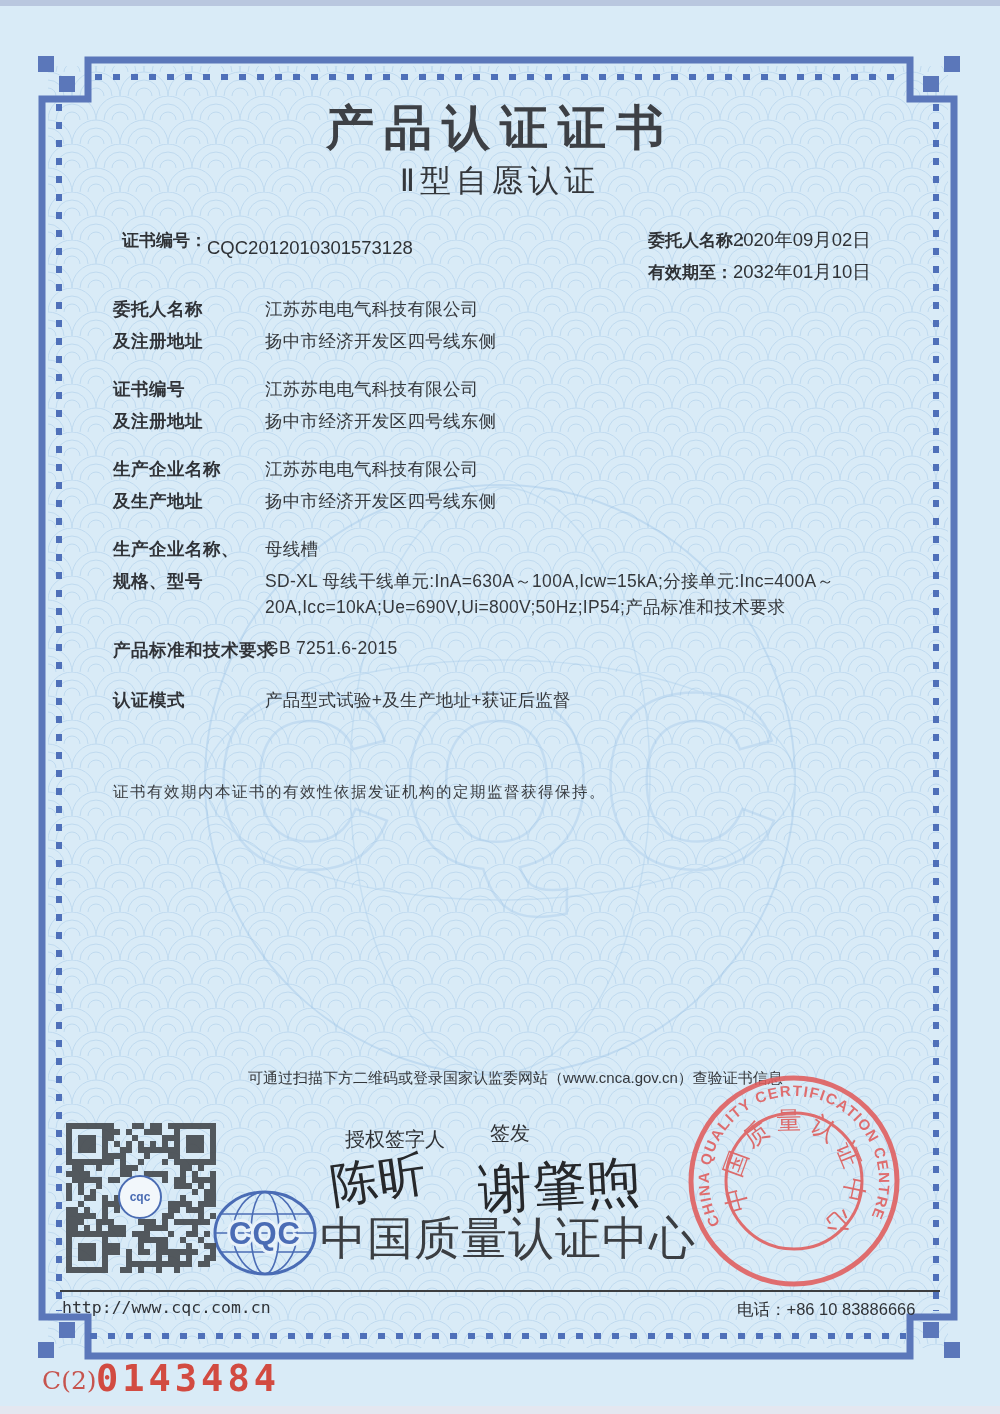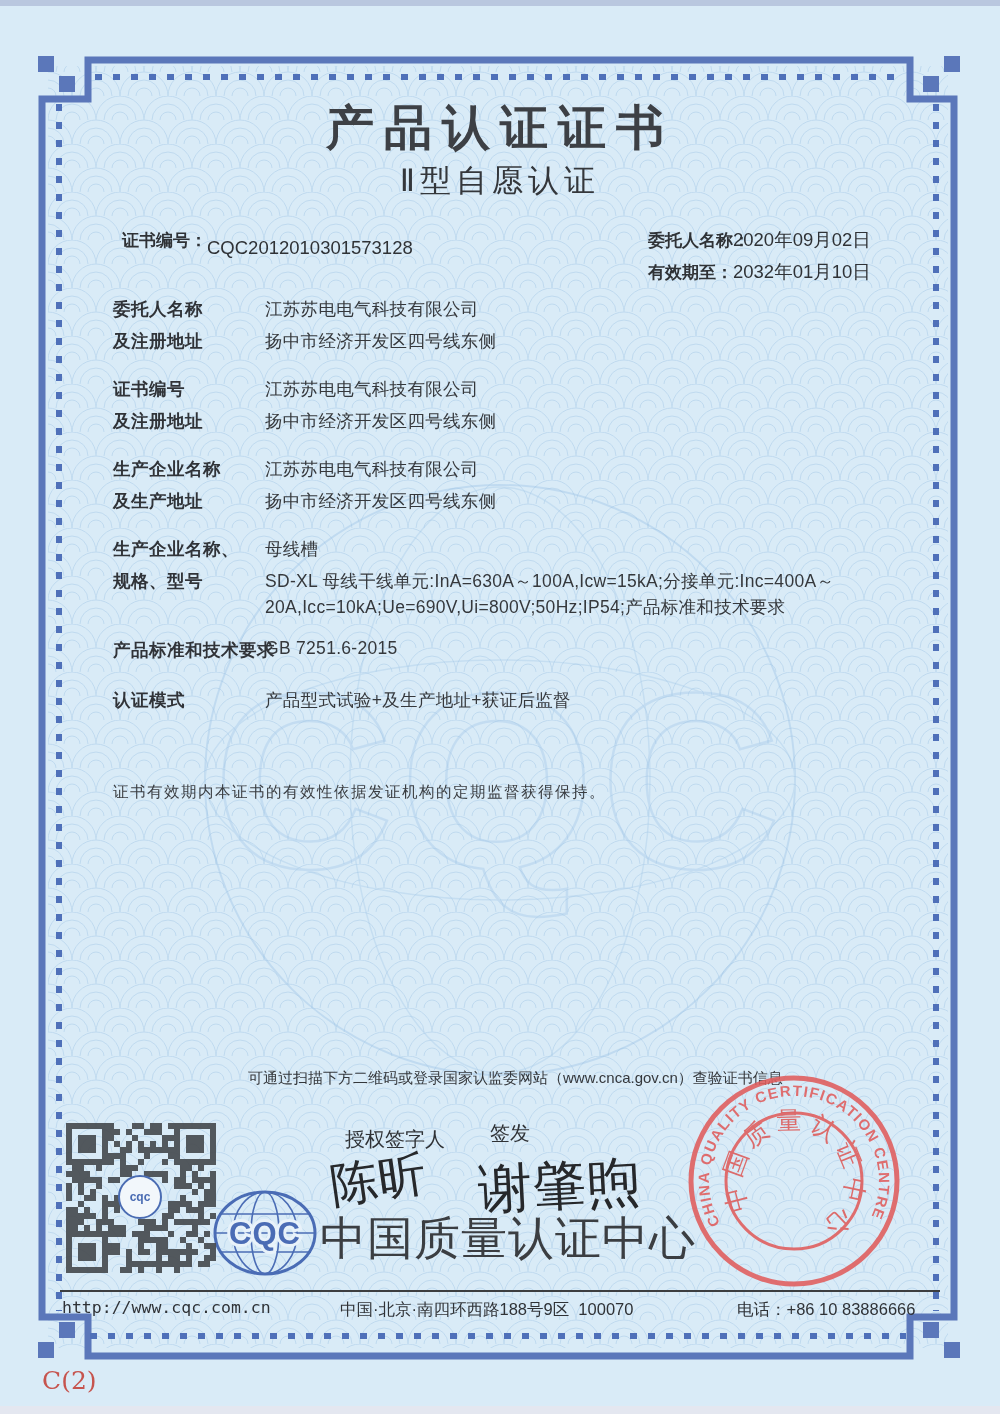--- a/index.html
+++ b/index.html
@@ -469,24 +469,24 @@
   </div>
 
   <div class="abs signlabel" style="left:345px;top:1126px">授权签字人</div>
   <div class="abs signlabel" style="left:490px;top:1120px">签发</div>
   <div class="abs sig" style="left:330px;top:1148px;font-size:48px;transform:rotate(-8deg)">陈昕</div>
   <div class="abs sig" style="left:478px;top:1150px;font-size:54px;transform:rotate(-3deg)">谢肇煦</div>
 
   <div class="abs orgname" style="left:320px;top:1208px">中国质量认证中心</div>
 
   <div class="abs footer mono" style="left:62px;top:1298px">http://www.cqc.com.cn</div>
-  <div class="abs footer" style="left:340px;top:1299px">中国·北京·南四环西路188号9区  100070</div>
   <div class="abs footer" style="left:737px;top:1299px">电话：+86 10 83886666</div>
 
   <div class="abs serial-pre" style="left:42px;top:1366px">C(2)</div>
+  <div class="abs serial-num" style="left:96px;top:1357px">0143484</div>
 
   <svg width="1000" height="1414" viewBox="0 0 1000 1414" style="pointer-events:none">
     <defs>
       <path id="sealArcEn" d="M 720.4 1223.5 A 85 85 0 1 1 867.6 1223.5" fill="none"></path>
       <path id="sealArcCn" d="M 749.9 1208.6 A 52 52 0 1 1 800.3 1232.6" fill="none"></path>
     </defs>
     <g opacity="0.88">
       <circle cx="794" cy="1181" r="103" fill="none" stroke="#e05c5c" stroke-width="5"></circle>
       <circle cx="794" cy="1181" r="68" fill="none" stroke="#e05c5c" stroke-width="3"></circle>
       <text font-size="15" font-weight="bold" letter-spacing="2.5" fill="#e05c5c" font-family="Liberation Sans, sans-serif">

